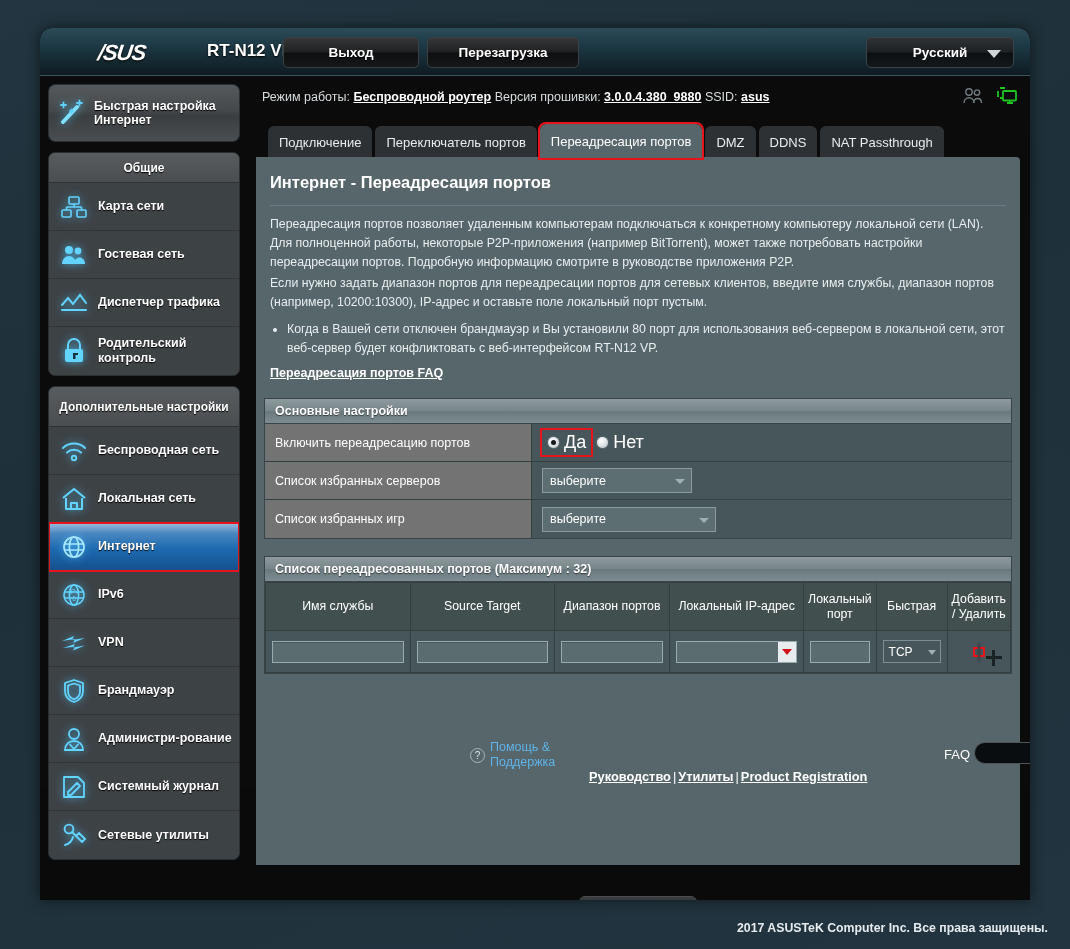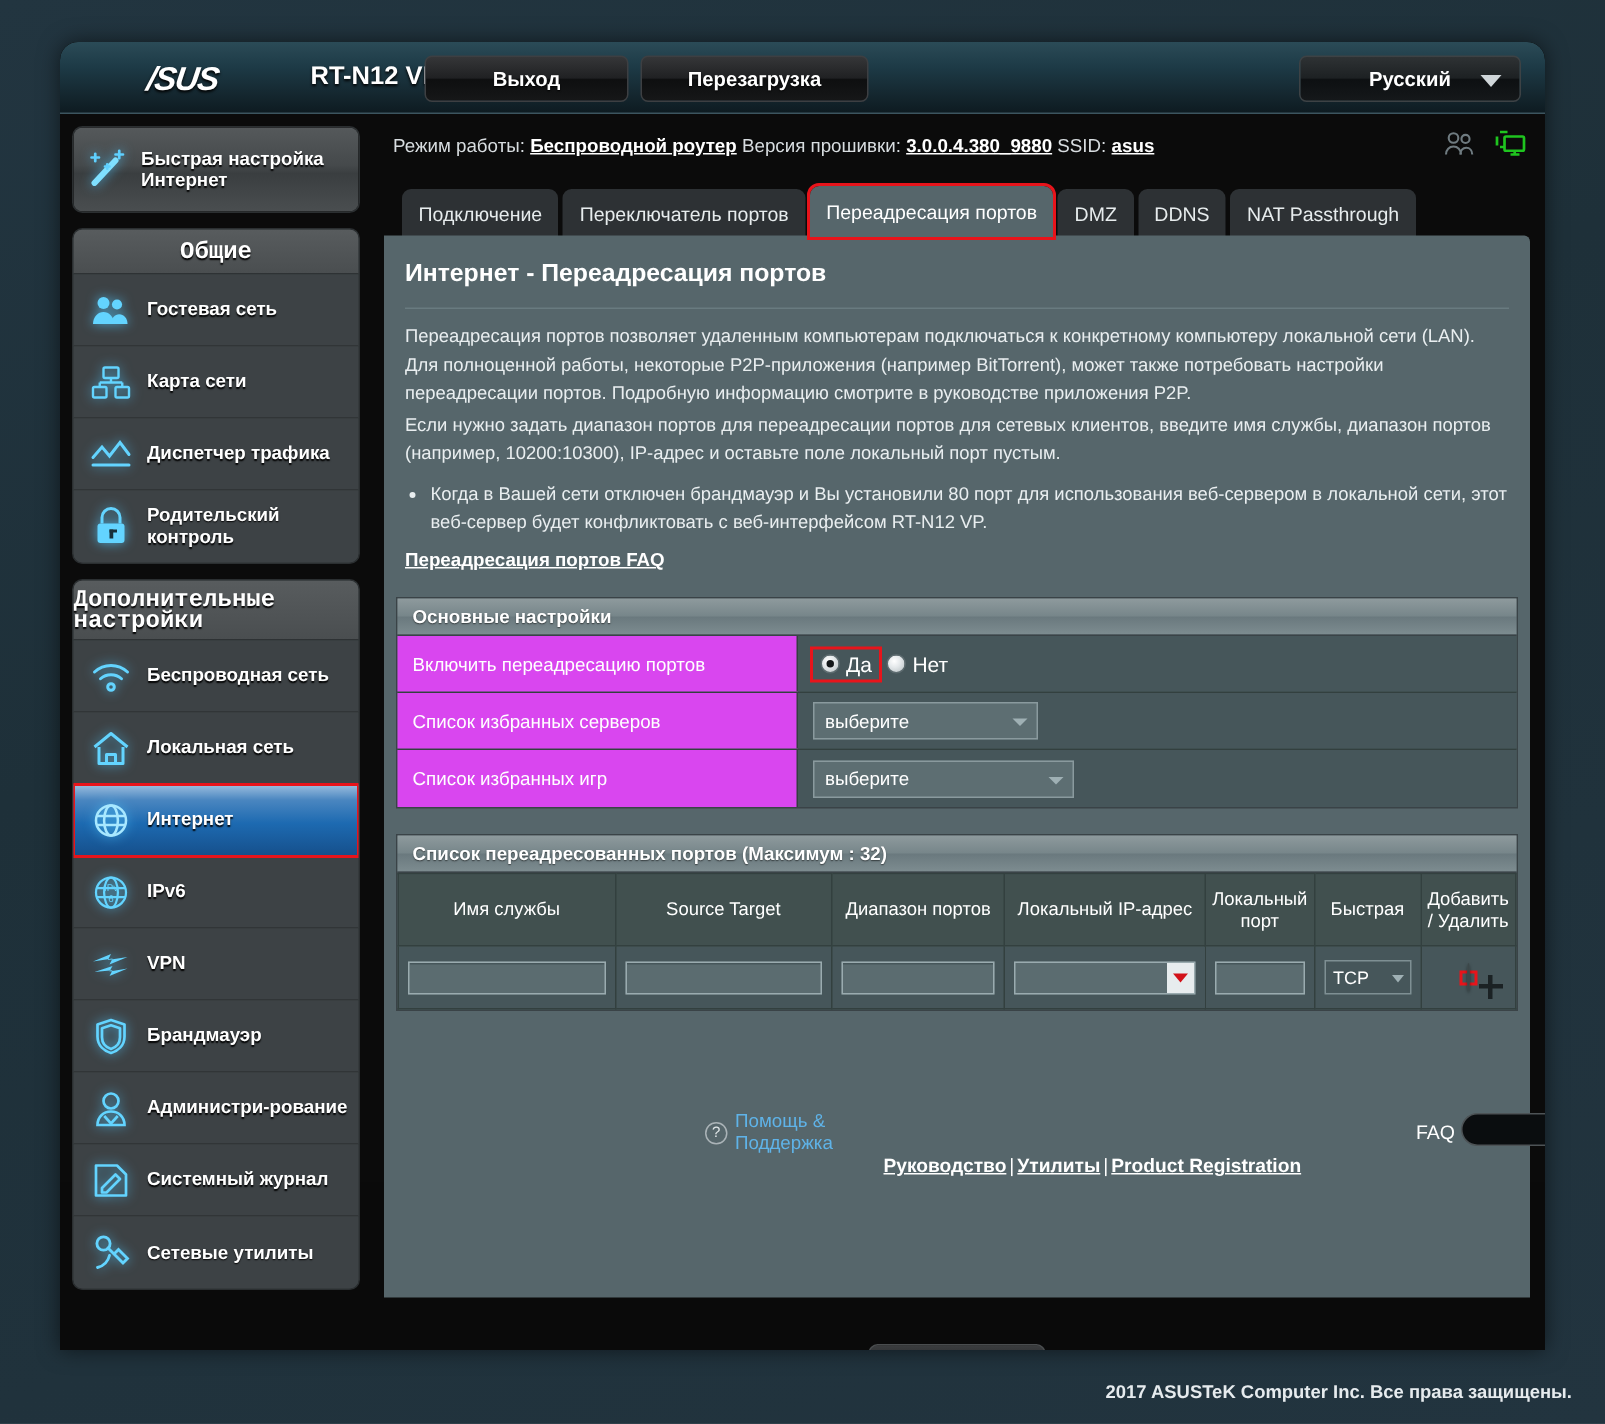--- a/index.html
+++ b/index.html
@@ -95,26 +95,25 @@
     background: linear-gradient(180deg,#55595b 0%,#45494b 45%,#3a3e40 55%,#4a4e50 100%);
     display: flex; align-items: center; padding-left: 8px;
   }
   #quick-setup .qs-label {
     color:#fff; font-size:12.5px; font-weight:700; line-height:14px;
     text-shadow:0 1px 1px #000; margin-left:7px;
   }
   .side-group-title {
     height: 30px;
     background: linear-gradient(180deg,#585c5e 0%,#4a4e50 100%);
-    color: #fff; font-size: 16px; font-weight: 700;
+    color: #fff; font-size: 12px; font-weight: 700;
     display: flex; align-items: center; justify-content: center;
-    text-align: left; line-height: 14px;
+    text-align: right; line-height: 14px;
     border-bottom: 1px solid #2e3234;
     text-shadow: 0 1px 1px #000;
-    font-family: Liberation Mono, monospace;
   }
   .side-group-title.two-line { height: 40px; }
   .side-item {
     height: 48px;
     display: flex; align-items: center;
     padding-left: 10px;
     border-bottom: 1px solid #313537;
     background: #3d4245;
     cursor: pointer;
   }
@@ -200,37 +199,37 @@
     display: flex; align-items: center; height: 38px;
     background: #41504f;
     border-bottom: 1px solid #33403f;
   }
   .row:last-child { border-bottom: none; }
   .row .lbl {
     width: 267px; flex: 0 0 267px; height: 100%;
     display: flex; align-items: center; padding-left: 10px;
     color: #ffffff; font-size: 12.5px;
     border-right: 1px solid #33403f;
-    background: #d946ef;
+    background: #737373;
   }
   .row .val { flex: 1; height: 100%; display: flex; align-items: center; padding-left: 10px; background:#46565a; }
 
   
   .radio-wrap { display: flex; align-items: center; gap: 4px; padding: 2px 5px; }
   .radio-wrap.marked { outline: 2px solid #e8141b; }
   .rdo {
     width: 13px; height: 13px; border-radius: 50%;
     background: radial-gradient(circle at 38% 34%, #ffffff 0%, #e4e8ea 42%, #b6bfc2 100%);
     border: 1px solid #5d6b6f; position: relative;
   }
   .rdo.on::after {
     content: ""; position: absolute; left: 3px; top: 3px;
     width: 5px; height: 5px; border-radius: 50%; background: #14181a;
   }
-  .rdo-label { color: #ffffff; font-size: 14px; }
+  .rdo-label { color: #ffffff; font-size: 18px; }
 
   
   .sel {
     height: 25px; background: #5d6e72;
     border: 1px solid #8a9a9e;
     color: #ffffff; font-size: 12.5px;
     display: flex; align-items: center; padding: 0 22px 0 7px;
     position: relative; cursor: pointer;
   }
   .sel .dn {
@@ -373,43 +372,43 @@
           <span class="qs-label">Быстрая настройка Интернет</span>
         </div>
       </div>
 
       <div class="side-card">
         <div class="side-group-title">Общие</div>
 
         <div class="side-item">
           <span class="ic">
             <svg viewBox="0 0 30 30">
+                <g stroke="#63d4ff" stroke-width="1.6" fill="none">
+              <rect x="10" y="5" width="10" height="7" rx="1"></rect>
+              <rect x="3" y="18" width="9" height="7" rx="1"></rect>
+              <rect x="18" y="18" width="9" height="7" rx="1"></rect>
+              <path d="M15 12v3M7.5 15h15M7.5 15v3M22.5 15v3"></path>
+            </g>
+              </svg>
+          </span>
+          <span class="si-label">Карта сети</span>
+        </div>
+
+        <div class="side-item">
+          <span class="ic">
+            <svg viewBox="0 0 30 30">
                 <g fill="#63d4ff">
               <circle cx="10" cy="10" r="4"></circle>
                   <circle cx="19" cy="11" r="3.4"></circle>
               <path d="M3 24c0-5 3.5-8 7-8s7 3 7 8z"></path>
               <path d="M15 24c0-4 2.6-6.5 5.5-6.5S26 20 26 24z"></path>
             </g>
               </svg>
           </span>
           <span class="si-label">Гостевая сеть</span>
-        </div>
-
-        <div class="side-item">
-          <span class="ic">
-            <svg viewBox="0 0 30 30">
-                <g stroke="#63d4ff" stroke-width="1.6" fill="none">
-              <rect x="10" y="5" width="10" height="7" rx="1"></rect>
-              <rect x="3" y="18" width="9" height="7" rx="1"></rect>
-              <rect x="18" y="18" width="9" height="7" rx="1"></rect>
-              <path d="M15 12v3M7.5 15h15M7.5 15v3M22.5 15v3"></path>
-            </g>
-              </svg>
-          </span>
-          <span class="si-label">Карта сети</span>
         </div>
 
         <div class="side-item">
           <span class="ic">
             <svg viewBox="0 0 30 30">
                 <g stroke="#63d4ff" stroke-width="2" fill="none" stroke-linecap="round">
               <path d="M3 17l6-7 5 6 7-9 6 8"></path>
               <path d="M3 22h24"></path>
             </g>
               </svg>

